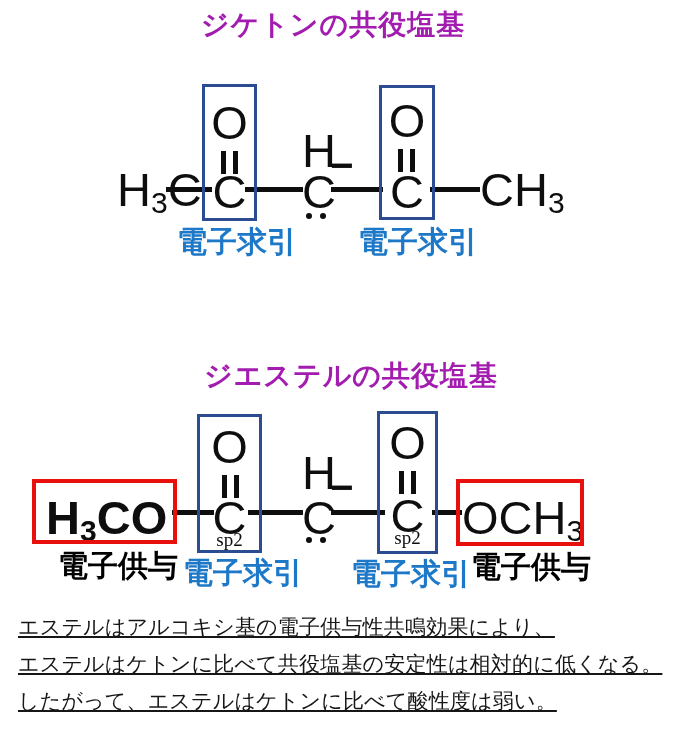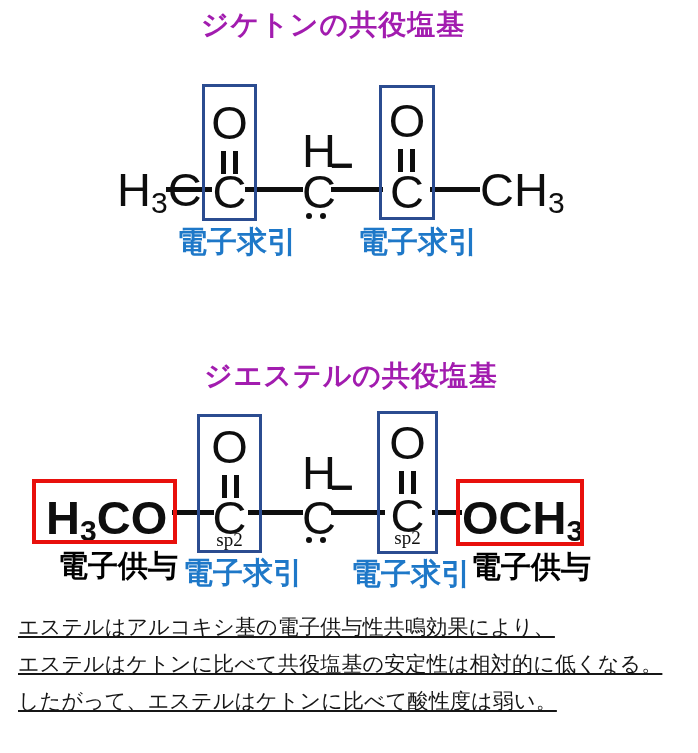--- a/index.html
+++ b/index.html
@@ -90,21 +90,21 @@
   <div class="dot" style="left:306px;top:537px;"></div>
   <div class="dot" style="left:320px;top:537px;"></div>
 
   <div class="atom ctr" style="left:377px;top:419px;width:61px;">O</div>
   <div class="vbond" style="left:399px;top:471px;height:23px;"></div>
   <div class="vbond" style="left:411px;top:471px;height:23px;"></div>
   <div class="atom ctr" style="left:377px;top:492px;width:61px;">C</div>
   <div class="sp2" style="left:377px;top:528px;width:61px;">sp2</div>
   <div class="frame-blue" style="left:377px;top:411px;width:61px;height:143px;"></div>
 
-  <div class="atom" style="left:462px;top:494px;font-weight:bold;"><span>OCH</span><span class="sub">3</span></div>
+  <div class="atom" style="left:462px;top:494px;"><span>OCH</span><span class="sub">3</span></div>
   <div class="frame-red" style="left:456px;top:479px;width:128px;height:67px;"></div>
 
   <div class="lbl red" style="left:58px;top:551px;">電子供与</div>
   <div class="lbl blue" style="left:183px;top:558px;">電子求引</div>
   <div class="lbl blue" style="left:351px;top:559px;">電子求引</div>
   <div class="lbl red" style="left:471px;top:552px;">電子供与</div>
 
   <div class="para">
     <div>エステルはアルコキシ基の電子供与性共鳴効果により、</div>
     <div>エステルはケトンに比べて共役塩基の安定性は相対的に低くなる。</div>

